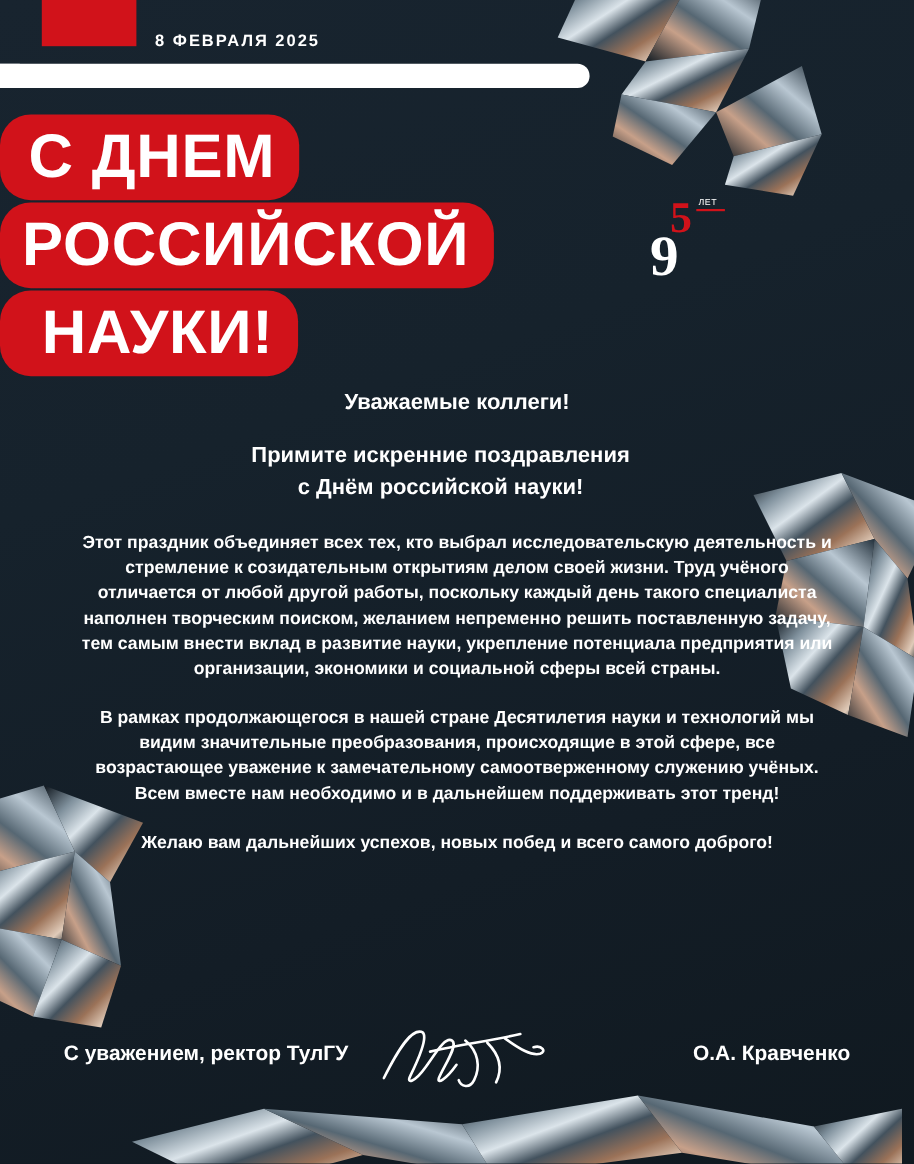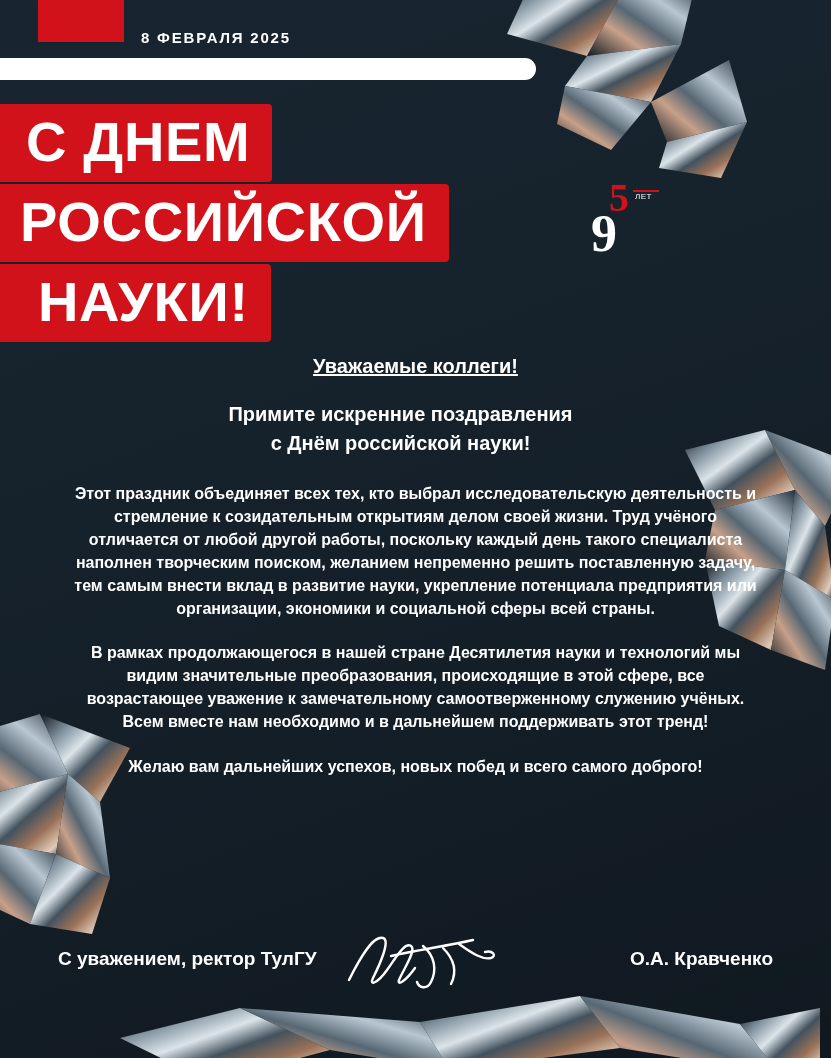--- a/index.html
+++ b/index.html
@@ -80,20 +80,21 @@
     color: #ffffff;
     font-size: 56px;
     font-weight: bold;
     line-height: 1.02;
     letter-spacing: 0.012em;
     padding: 9px 22px 12px 26px;
     margin: 0 0 2px 0;
     border-top-right-radius: 4px;
     border-bottom-right-radius: 4px;
     white-space: nowrap;
+    border-radius: 28px;
   }
   .title-line.l2 { padding-left: 20px; }
   .title-line.l3 { padding-left: 38px; }
 
   
   #logo {
     position: absolute;
     top: 176px; right: 58px;
     width: 190px; height: 96px;
   }
@@ -113,21 +114,21 @@
   #logo .digit9 {
     position: absolute;
     left: 2px; top: 28px;
     color: #ffffff;
     font-size: 52px;
     font-weight: bold;
     font-family: "Liberation Serif", serif;
   }
   #logo .years {
     position: absolute;
-    left: 46px; top: 16px;
+    left: 46px; top: 3px;
     color: #ffffff;
     font-size: 8px;
     letter-spacing: 0.06em;
   }
   #logo .rule {
     position: absolute;
     left: 44px; top: 14px;
     width: 26px; height: 2px;
     background: #d1121a;
   }
@@ -151,21 +152,21 @@
     text-align: center;
     color: #ffffff;
   }
   .para {
     font-size: 20px;
     font-weight: bold;
     line-height: 1.42;
     margin: 0 0 22px 0;
     padding: 0 70px;
   }
-  .para.greeting { margin-bottom: 20px; text-decoration: underline; }
+  .para.greeting { margin-bottom: 20px; }
   .para.lead { margin-bottom: 26px; padding-left: 40px; }
   .para.big { font-size: 16px; line-height: 1.43; }
 
   
   .sign-row {
     position: absolute;
     bottom: 64px; left: 0;
     width: 831px;
     height: 60px;
   }

